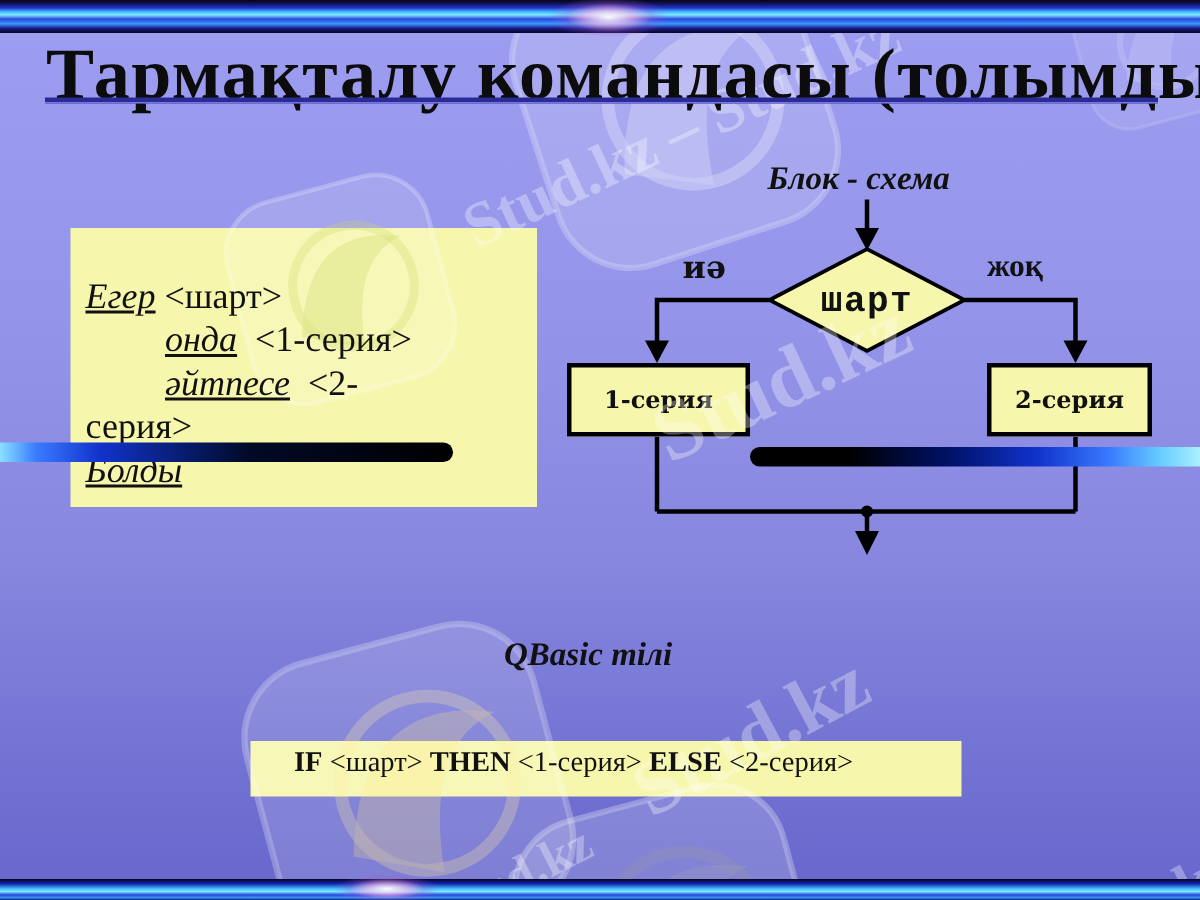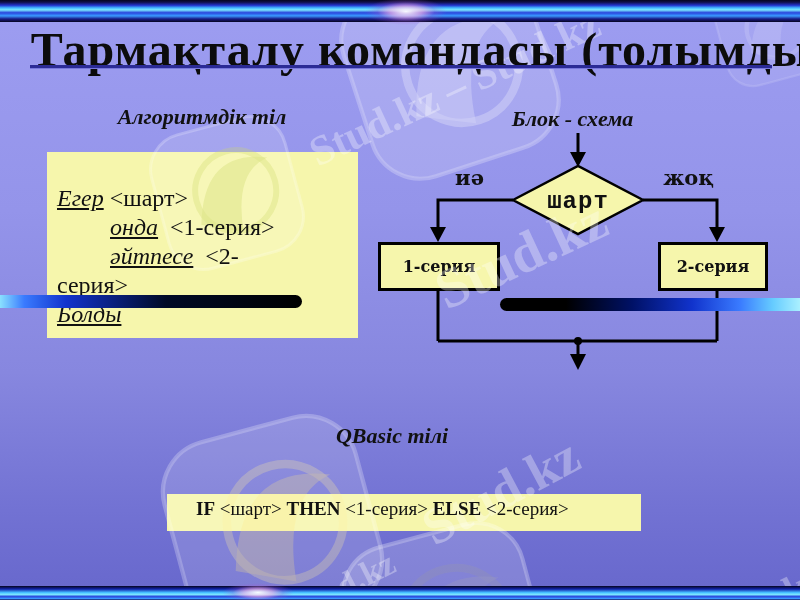--- a/index.html
+++ b/index.html
@@ -55,21 +55,21 @@
     font-family:"DejaVu Serif",serif;font-weight:bold;font-size:16px;color:#111;
     display:flex;align-items:center;justify-content:center;}
   #flow-box-1{left:378px;width:122px;}
   #flow-box-2{left:658px;width:110px;}
   #diamond-label{position:absolute;left:513px;top:188px;width:130px;text-align:center;
     font-family:"Liberation Mono",monospace;font-weight:bold;font-size:24px;
     letter-spacing:1px;color:#111;z-index:5;}
   .branch-label{position:absolute;top:165px;font-family:"DejaVu Serif",serif;
     font-weight:bold;font-size:21px;color:#111;z-index:5;}
   #label-yes{left:440px;width:44px;text-align:right;}
-  #label-no{left:658px;width:56px;text-align:right;}
+  #label-no{left:658px;width:56px;text-align:left;font-family:Liberation Serif, serif;}
   
   #qbasic-box{position:absolute;left:167px;top:494px;width:474px;height:37px;
     background:#f6f6ac;z-index:1;}
   #qbasic-line{position:absolute;left:196px;top:498px;white-space:pre;
     font-size:19px;color:#111;z-index:5;}
   .qkw{font-weight:bold;}
 </style>
 </head>
 <body>
 
@@ -113,21 +113,20 @@
 
   <div class="wm" style="left:322px;top:128px;font-size:42px;transform:rotate(-25deg);transform-origin:left bottom;">Stud.kz – Stud.kz</div>
   <div class="wm" style="left:452px;top:258px;font-size:56px;transform:rotate(-25deg);transform-origin:left bottom;">Stud.kz</div>
   <div class="wm" style="left:440px;top:498px;font-size:52px;transform:rotate(-28deg);transform-origin:left bottom;">Stud.kz</div>
   <div class="wm" style="left:303px;top:590px;font-size:34px;transform:rotate(-27deg);transform-origin:left bottom;">Stud.kz</div>
   <div class="wm" style="left:716px;top:608px;font-size:40px;transform:rotate(-27deg);transform-origin:left bottom;">Stud.kz</div>
 
   <div id="title">Тармақталу командасы (толымды)</div>
   <div id="title-rule"></div>
 
-  <div class="heading" id="heading-algorithm">Алгоритмдік тіл</div>
   <div class="heading" id="heading-flowchart">Блок - схема</div>
   <div class="heading" id="heading-qbasic">QBasic тілі</div>
 
   <div id="algo-box"></div>
   <div id="algo-text">
     <div class="codeline"><span class="kw">Егер</span><span> &lt;шарт&gt;</span></div>
     <div class="codeline indent"><span class="kw">онда</span><span>  &lt;1-серия&gt;</span></div>
     <div class="codeline indent"><span class="kw">әйтпесе</span><span>  &lt;2-</span></div>
     <div class="codeline"><span>серия&gt;</span></div>
     <div class="codeline"><span class="kw">Болды</span></div>

